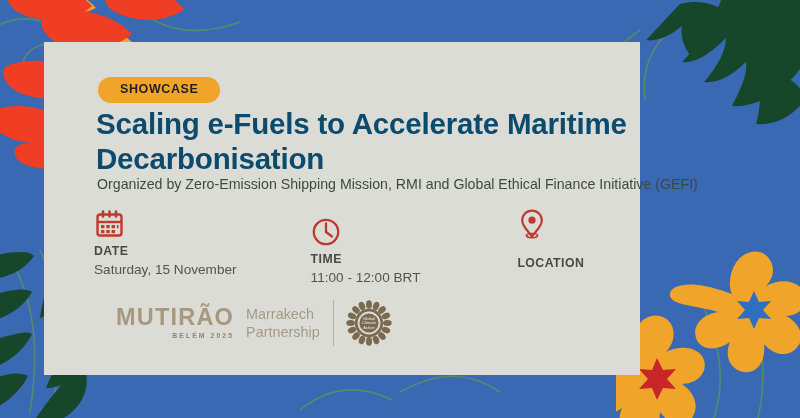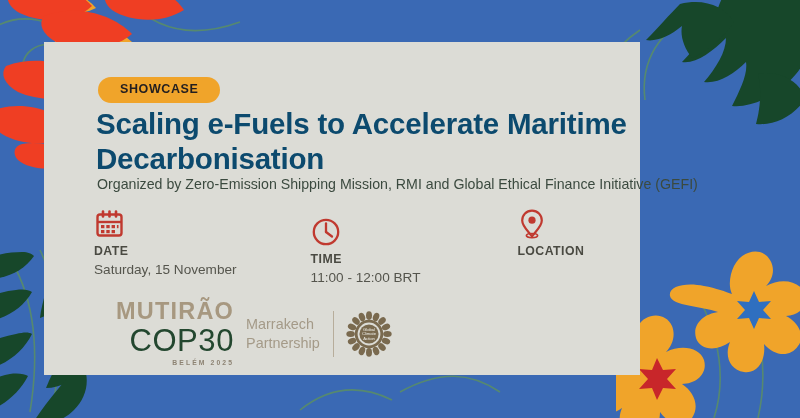--- a/index.html
+++ b/index.html
@@ -63,21 +63,21 @@
   #meta {
     position: absolute;
     left: 50px; top: 166px;
     width: 640px;
     display: flex;
     align-items: flex-start;
   }
   .meta-item { display: flex; align-items: flex-start; flex-direction: column; }
   .meta-item.date { width: 220px; }
   .meta-item.time { width: 210px; margin-top: 8px; }
-  .meta-item.location { width: 220px; }
+  .meta-item.location { width: 220px; gap: 12px; }
   .meta-icon {
     width: 30px; height: 32px;
     margin-right: 9px;
     flex: none;
     display: flex; align-items: center; justify-content: center;
   }
   .meta-text { padding-top: 1px; }
   .meta-label {
     font-size: 12.3px;
     font-weight: bold;
@@ -309,21 +309,20 @@
           <span class="meta-label">LOCATION</span>
         </span>
       </div>
 
     </div>
 
     <div id="logos">
 
       <div id="cop-logo">
         <div id="cop-mutirao">MUTIRÃO</div>
-        <div id="cop-main">COP30</div>
         <div id="cop-belem">BELÉM 2025</div>
       </div>
 
       <div id="mp-block">
         <div id="mp-text">
           <span>Marrakech</span><br>
           <span>Partnership</span>
         </div>
         <div id="mp-divider"></div>
         <div id="gca-seal">

